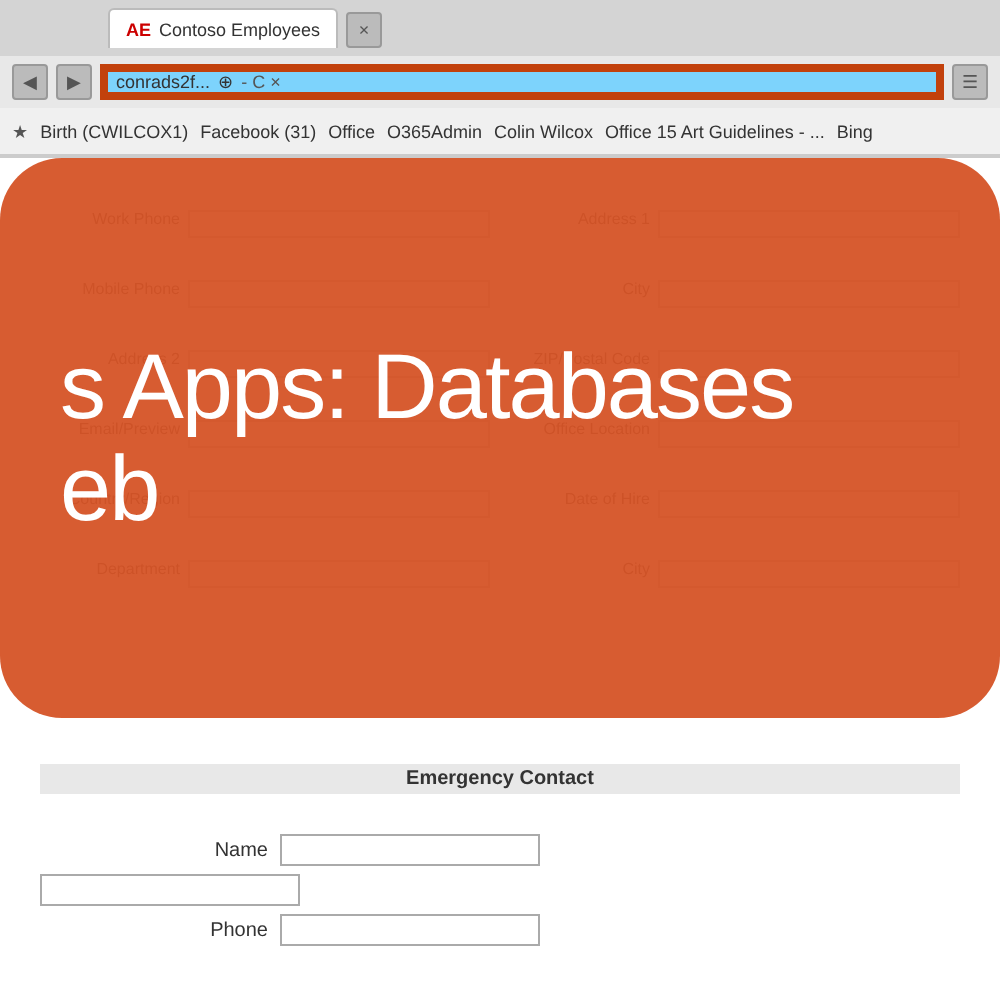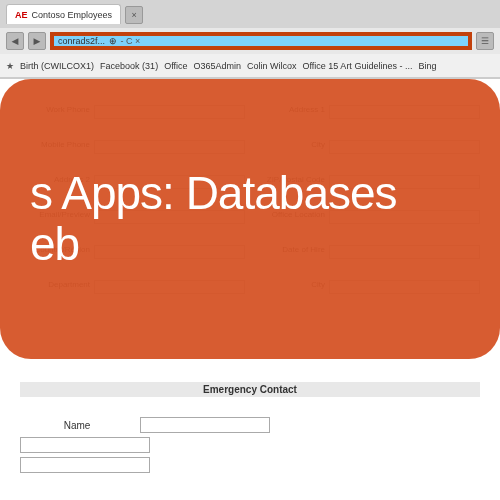--- a/index.html
+++ b/index.html
@@ -209,21 +209,21 @@
     .lower-form-row {
       display: flex;
       align-items: center;
       margin-bottom: 4px;
     }
 
     .lower-form-label {
       font-size: 10px;
       color: #333;
       width: 120px;
-      text-align: center;
+      text-align: right;
       padding-right: 6px;
     }
 
     .lower-form-input {
       border: 1px solid #aaa;
       height: 16px;
       width: 130px;
       background: white;
     }
 
@@ -231,21 +231,21 @@
     .colin-text {
       color: #333;
     }
   </style>
 </head>
 <body>
 
 <div class="browser-chrome">
 
   <div class="title-bar">
-    <div class="tab-bar" style="flex:1; display:flex; align-items:flex-end; background:transparent; padding:0; height:auto; gap:4px;">
+    <div class="tab-bar" style="flex:1; display:flex; align-items:flex-end; background:transparent; padding:0; height:auto; gap:4px;margin-left:48px;">
       <div class="tab active">
         <span class="tab-icon">AE</span>
         <span>Contoso Employees</span>
       </div>
       <div class="nav-btn">×</div>
     </div>
   </div>
 
   <div class="address-bar-row">
     <div class="nav-btn">◀</div>
@@ -338,16 +338,17 @@
     <div class="lower-form-row">
       <span class="lower-form-label">Name</span>
       <input class="lower-form-input" type="text" style="">
     </div>
 
     <div class="lower-form-row">
       <input class="lower-form-input" type="text" style="">
     </div>
 
     <div class="lower-form-row">
+      <span class="lower-form-label">Phone</span>
       <input class="lower-form-input" type="text" style="">
     </div>
   </div>
 </div>
 
 </body></html>

